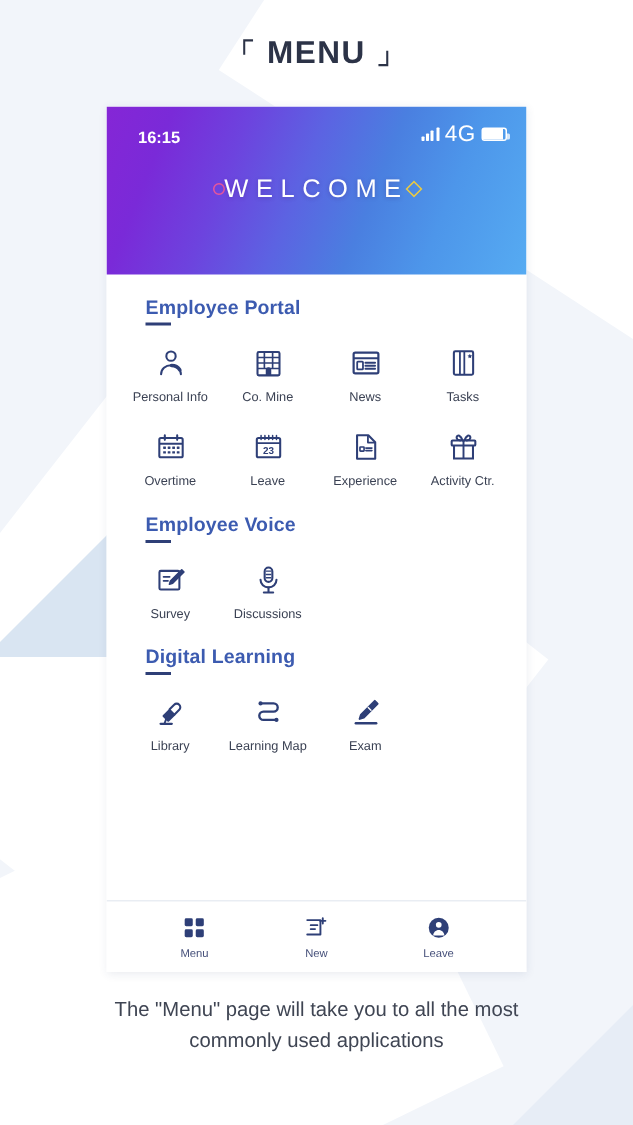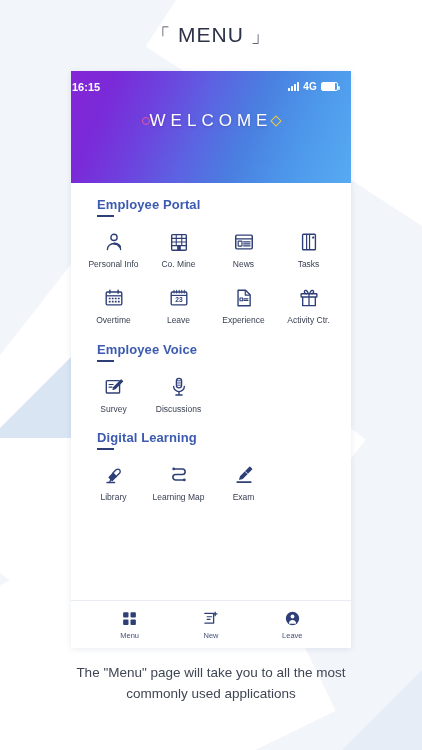--- a/index.html
+++ b/index.html
@@ -53,21 +53,21 @@
 
   
   .page-title {
     position: relative;
     z-index: 2;
     text-align: center;
     padding-top: 23px;
     font-size: 21px;
     letter-spacing: 1px;
     color: #2c3347;
-    font-weight: 400;
+    font-weight: 700;
   }
   .bracket { color: #2c3347; font-size: 19px; }
 
   
   .phone {
     position: absolute;
     z-index: 2;
     left: 71px;
     top: 71px;
     width: 280px;
@@ -88,35 +88,36 @@
         #6d43de 30%,
         #5c63e2 46%,
         #4a7fe0 62%,
         #4d96ea 78%,
         #56abf2 100%);
     position: relative;
     flex: none;
   }
   .statusbar {
     display: flex;
-    align-items: flex-start;
+    align-items: flex-end;
     justify-content: space-between;
     padding: 10px 13px 0 1px;
     color: #ffffff;
     font-size: 11px;
     font-weight: bold;
+    margin-left: 20px;
   }
   .status-right { display: flex; align-items: center; gap: 4px; }
   .bars { display: flex; align-items: flex-end; gap: 1.2px; height: 9px; }
   .bars i { display: block; width: 2px; background: #fff; border-radius: .5px; }
   .bars i:nth-child(1) { height: 3px; }
   .bars i:nth-child(2) { height: 5px; }
   .bars i:nth-child(3) { height: 7px; }
   .bars i:nth-child(4) { height: 9px; }
-  .net-label { font-size: 10px; font-weight: bold; letter-spacing: .2px; }
+  .net-label { font-size: 15px; font-weight: normal; letter-spacing: .2px; }
   .battery {
     width: 17px; height: 9px;
     border: 1.2px solid #fff; border-radius: 2px;
     position: relative;
     background: linear-gradient(to right, #fff 0 88%, transparent 88% 100%);
   }
   .battery::after {
     content: ""; position: absolute;
     right: -3px; top: 2.5px;
     width: 1.6px; height: 4px;

